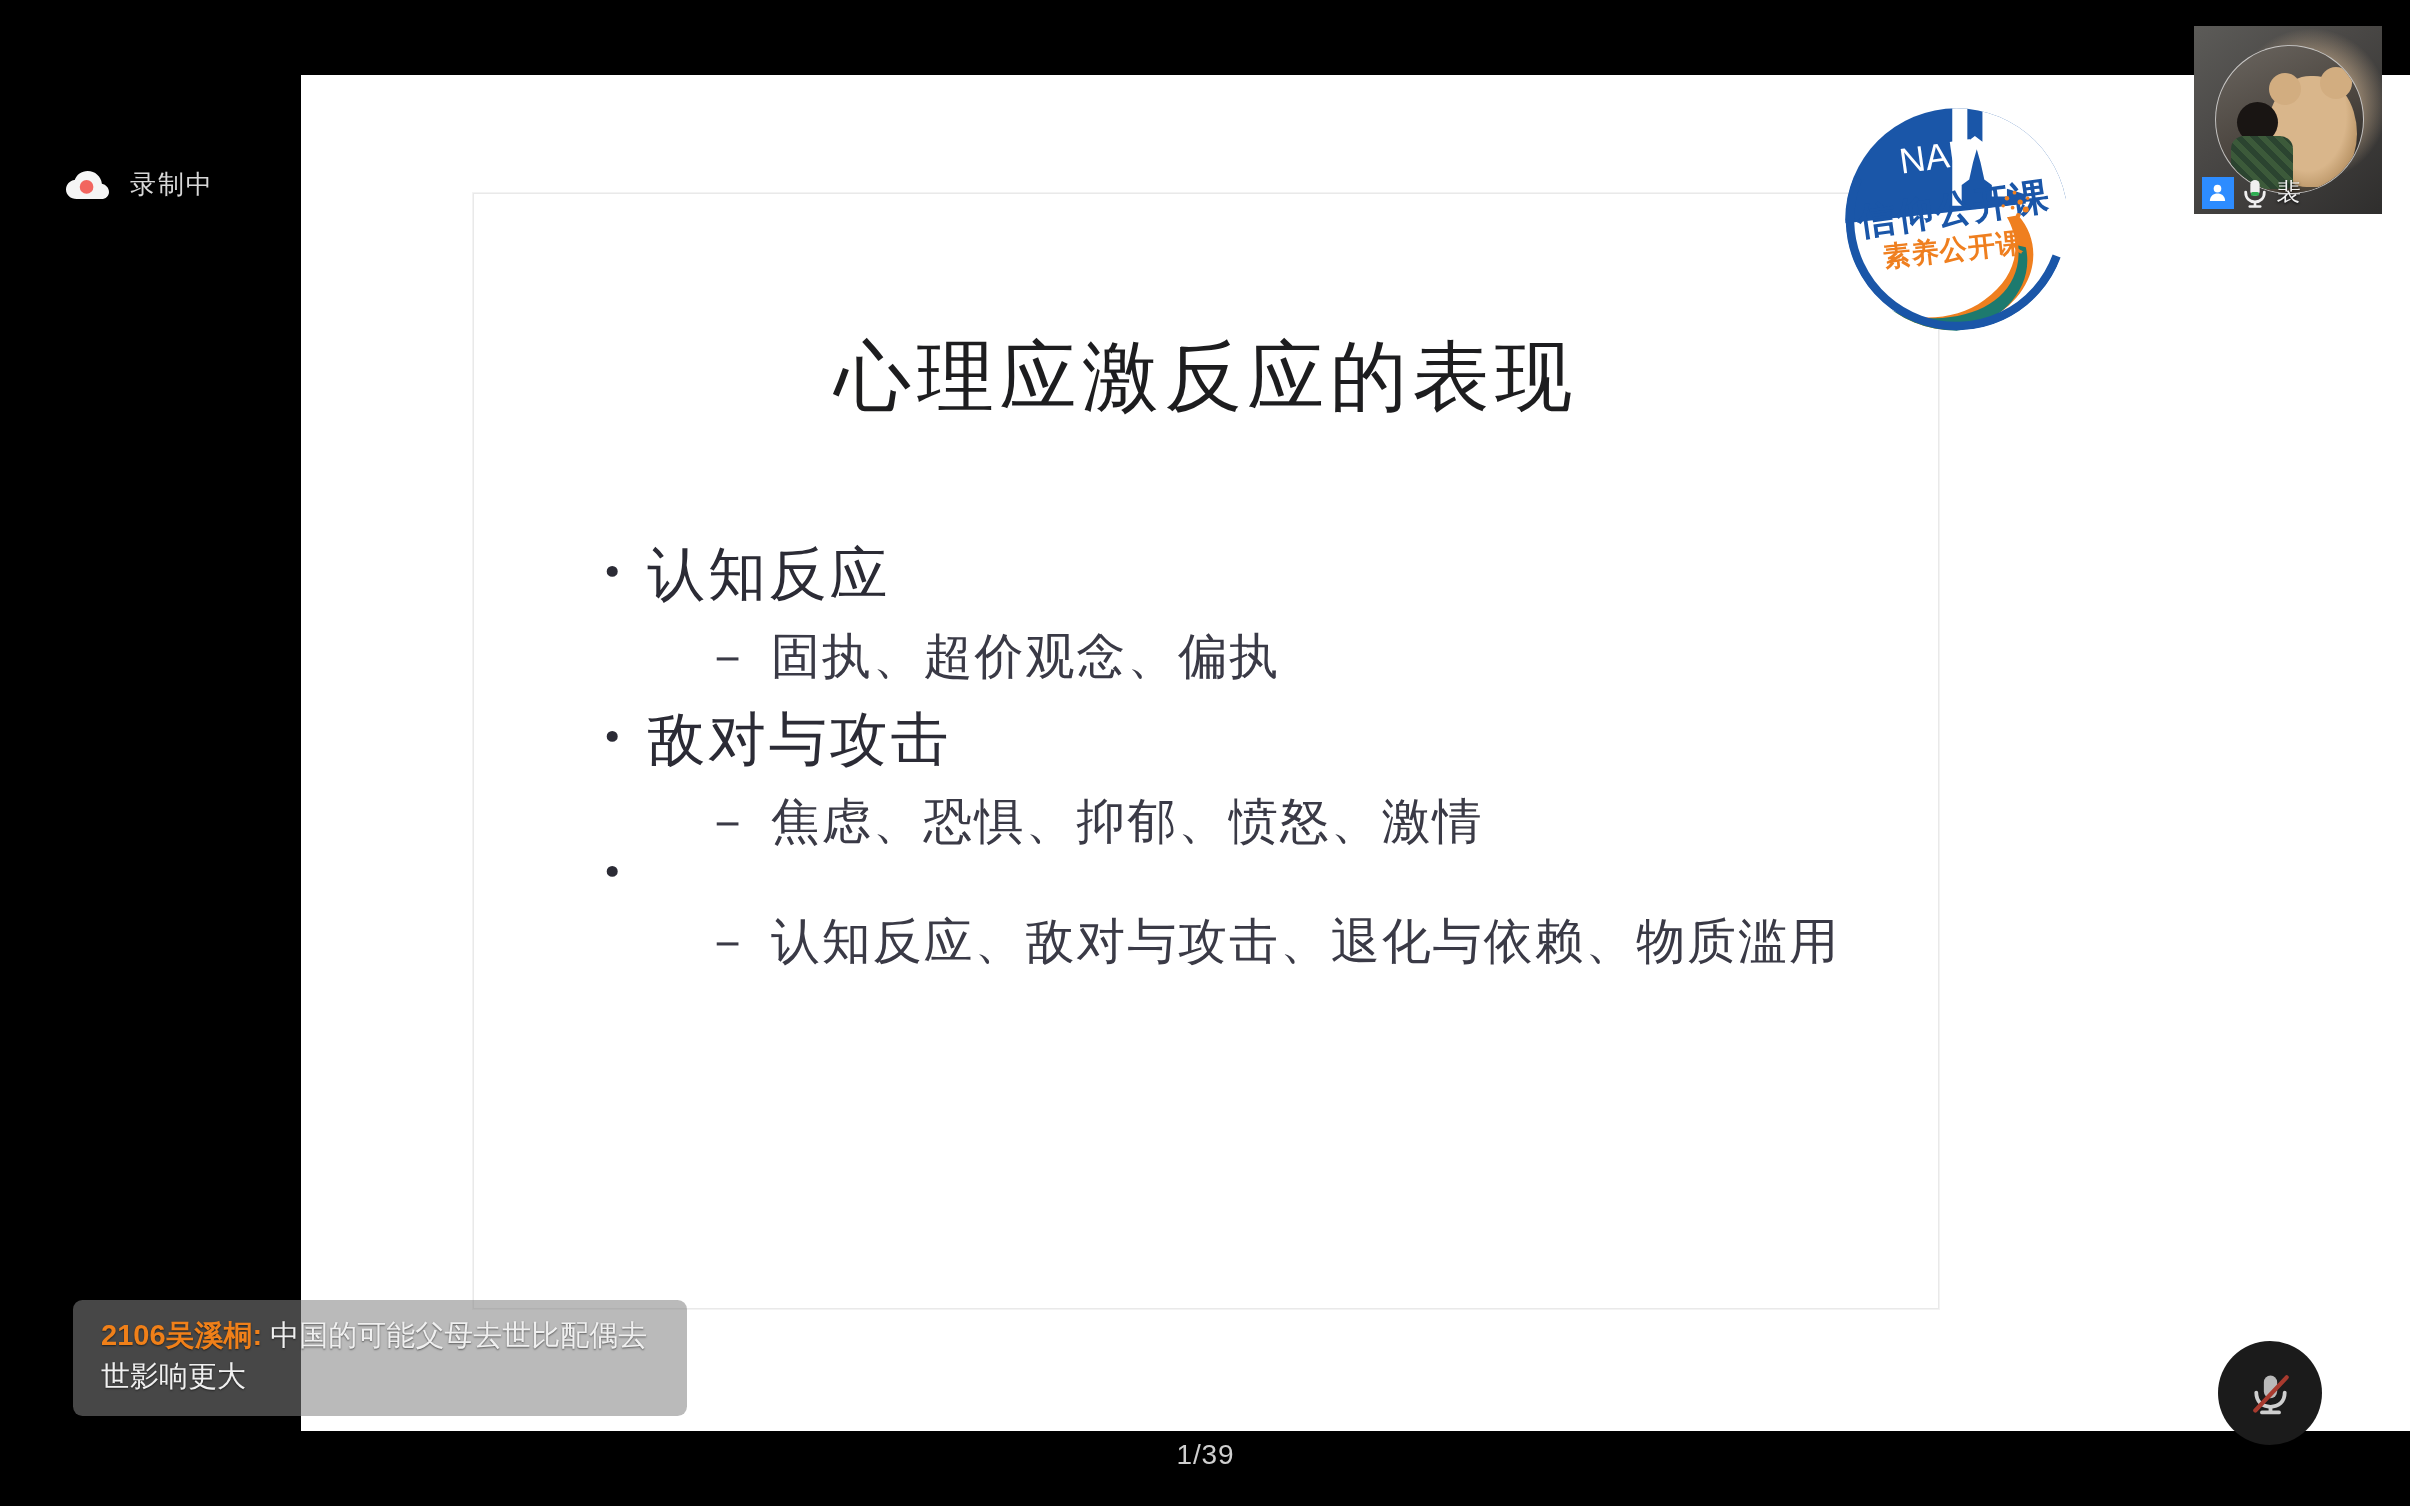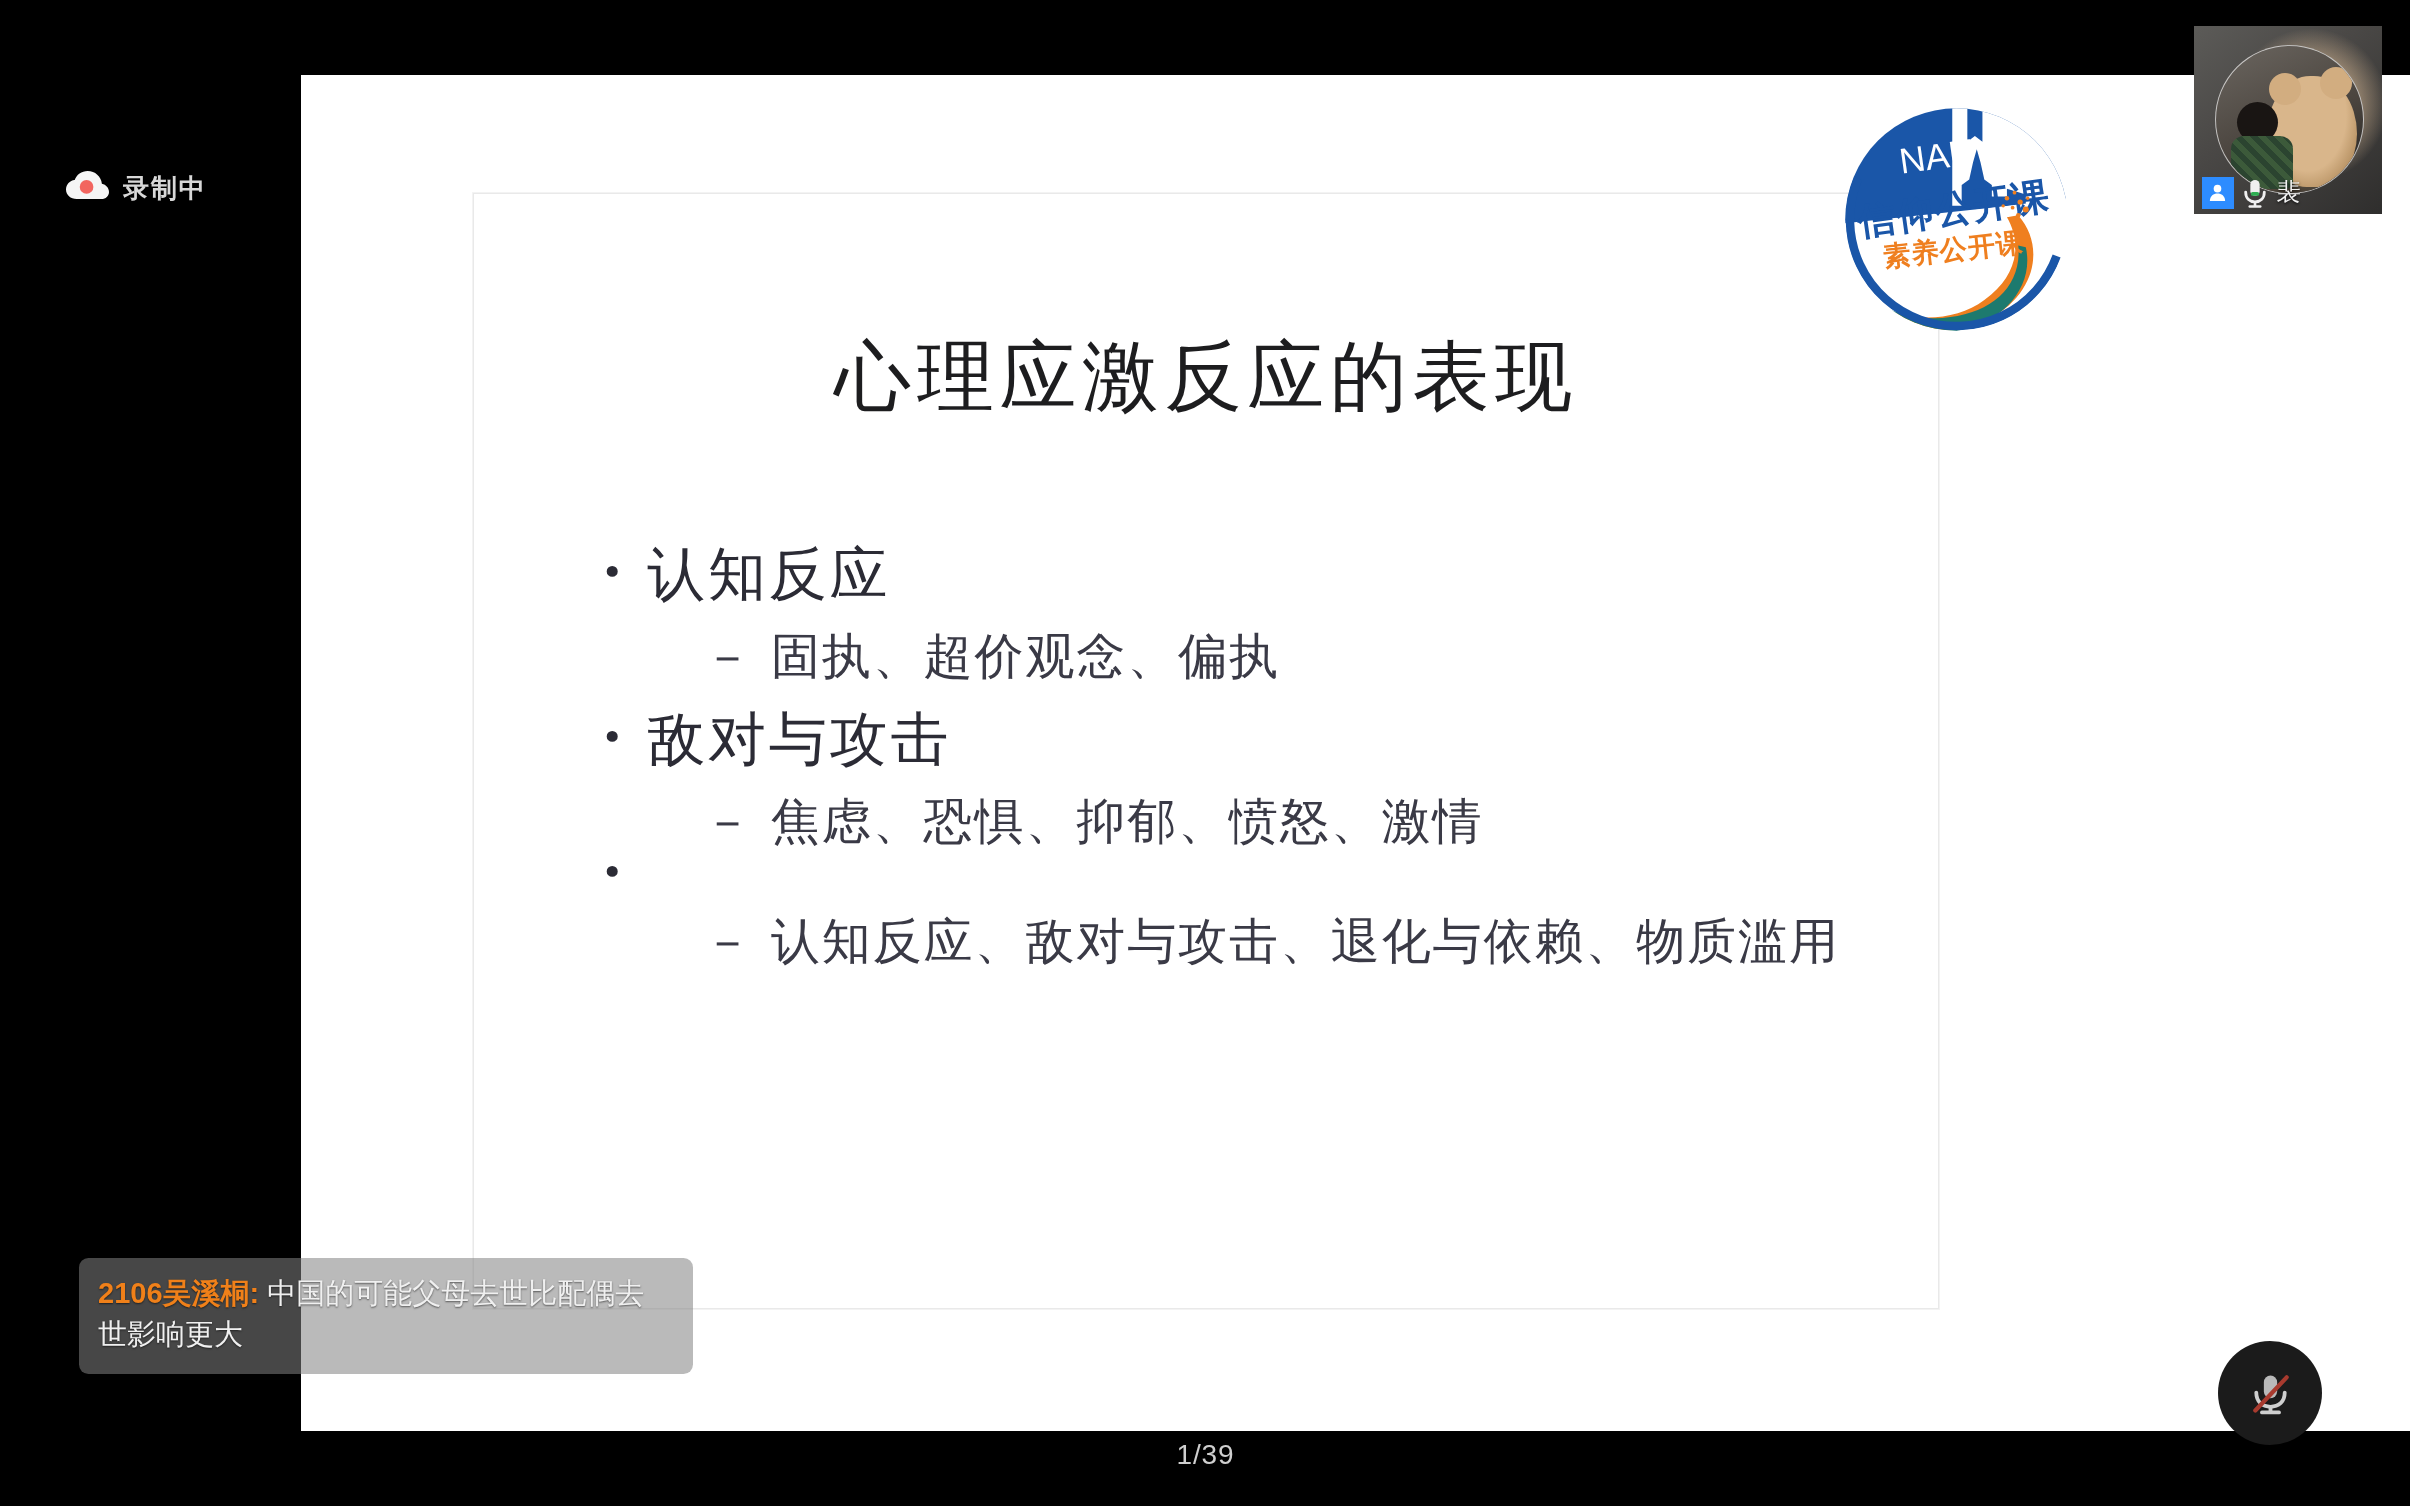--- a/index.html
+++ b/index.html
@@ -6,23 +6,22 @@
   html,body{margin:0;padding:0;background:#000;}
   body{
     width:2411px;height:1507px;position:relative;overflow:hidden;
     font-family:"Liberation Sans","DejaVu Sans",sans-serif;
     background:#000000;
   }
 
   
   .rec-indicator{
     position:absolute;left:66px;top:171px;
-    display:flex;align-items:flex-end;gap:14px;
+    display:flex;align-items:flex-start;gap:21px;
     z-index:40;
-    font-weight:bold;
   }
   .cloud-icon{width:43px;height:30px;position:relative;display:block;}
   .rec-label{
     color:#d8d8d8;font-size:26px;letter-spacing:1.9px;line-height:1;
     white-space:nowrap;
   }
 
   
   .slide{
     position:absolute;left:301px;top:75px;width:2156px;height:1356px;
@@ -126,25 +125,25 @@
     display:flex;align-items:center;justify-content:center;
   }
   .mic-small{width:28px;height:32px;flex:none;}
   .thumb-name{
     color:#f2f2f2;font-size:24.5px;line-height:1;
     text-shadow:0 0.9px 2.8px rgba(0,0,0,.9);white-space:nowrap;
   }
 
   
   .chat-toast{
-    position:absolute;left:73px;top:1258px;width:614px;
+    position:absolute;left:73px;top:1300px;width:614px;
     background:rgba(130,130,130,0.55);
     border-radius:9.4px;
-    padding:15px 21px 19px 19px;
-    box-sizing:border-box;z-index:60;margin-left:6px;
+    padding:15px 21px 19px 28px;
+    box-sizing:border-box;z-index:60;
   }
   .chat-line{
     font-size:29px;line-height:1.42;color:#f0f0f0;
     text-shadow:0 0.9px 1.9px rgba(0,0,0,.55);
     word-break:break-all;
   }
   .chat-sender{color:#f08019;font-weight:600;}
 
   
   .page-indicator{

